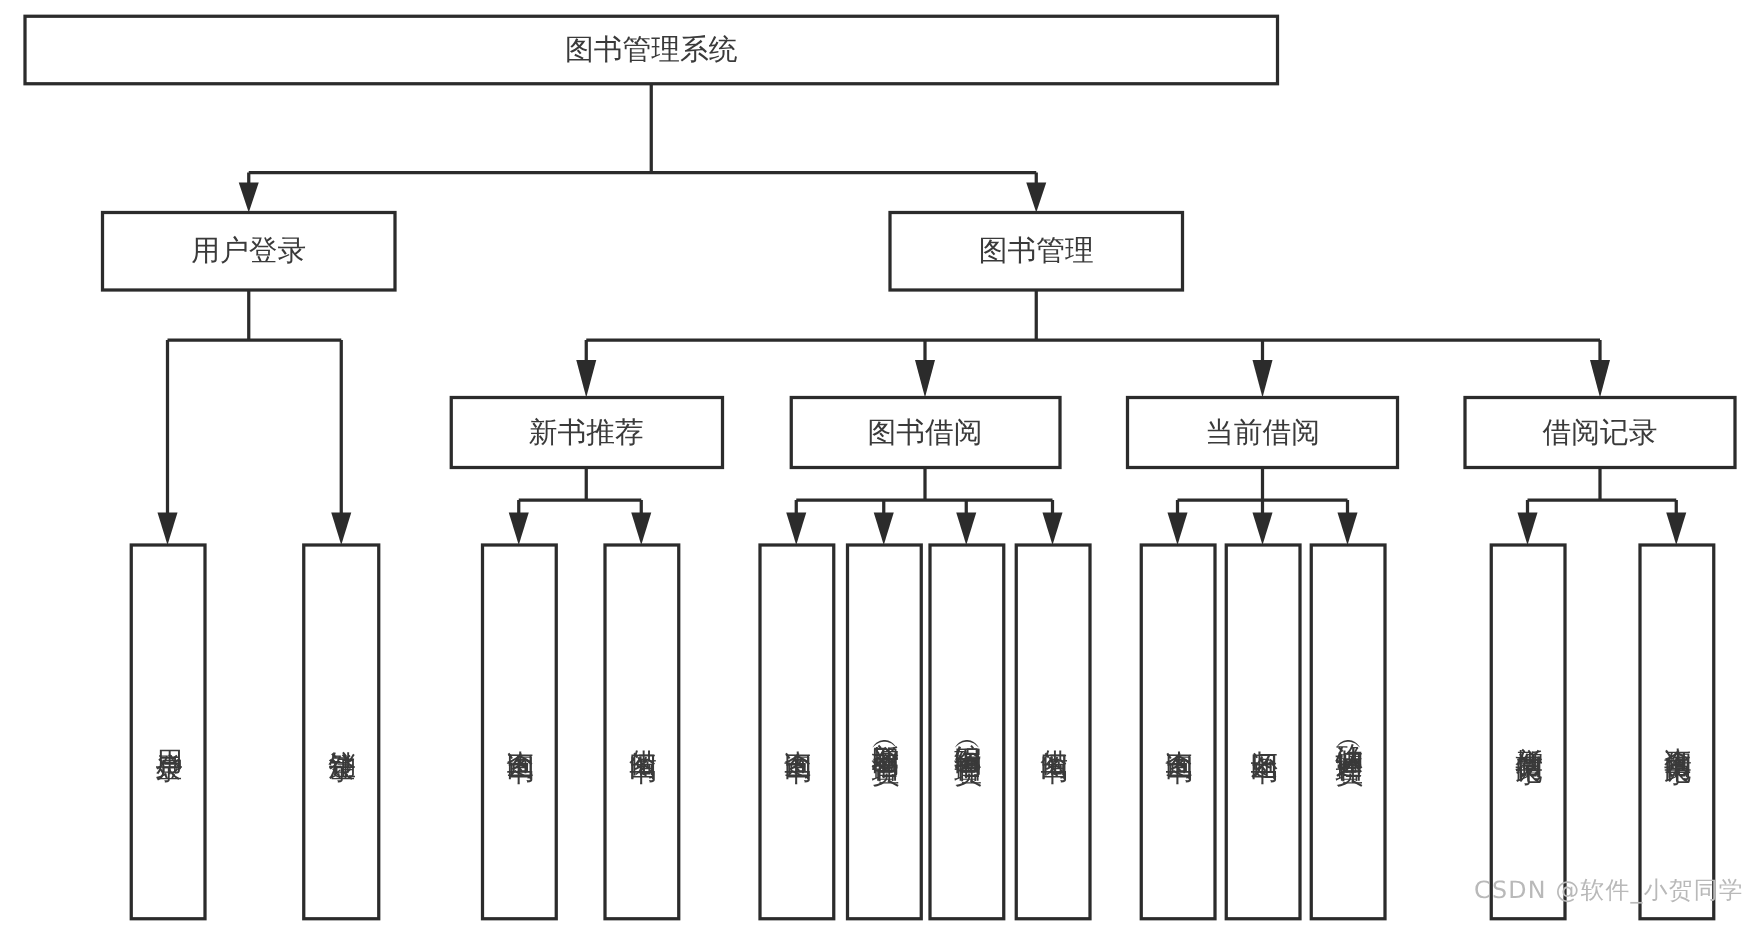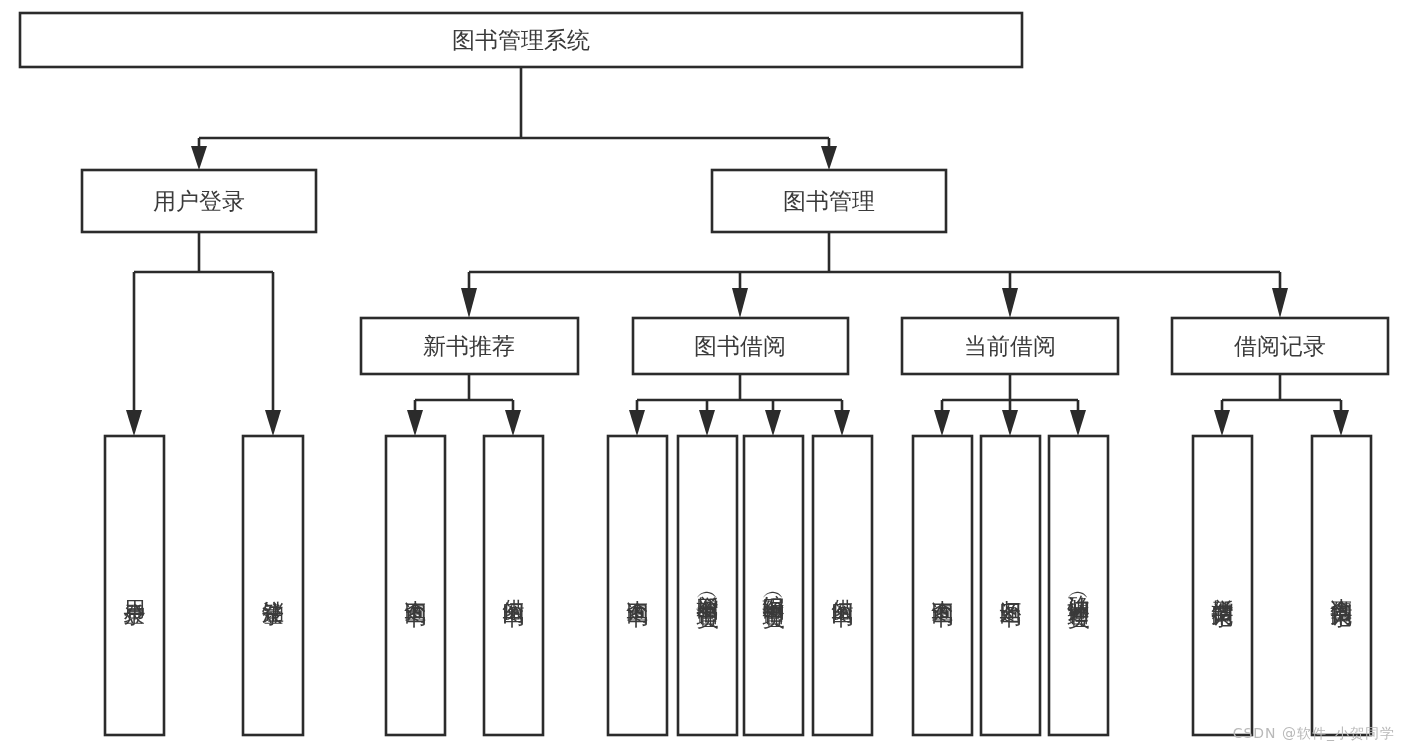--- a/index.html
+++ b/index.html
@@ -61,23 +61,23 @@
     font-family: "DejaVu Sans", "Liberation Sans", sans-serif;
     font-size: 22px;
     line-height: 1.08;
     letter-spacing: 2px;
     color: #3a3a3a;
     white-space: nowrap;
   }
   .watermark {
     position: absolute;
     right: 10px;
-    bottom: 4px;
-    font-family: "DejaVu Sans", "Liberation Sans", sans-serif;
-    font-size: 14px;
+    bottom: 22px;
+    font-family: "DejaVu Sans", "Liberation Sans", sans-serif;
+    font-size: 19px;
     color: #b9b9b9;
     letter-spacing: 1px;
     white-space: nowrap;
     pointer-events: none;
   }
 </style>
 </head>
 <body>
 
 <div id="diagram-root">

